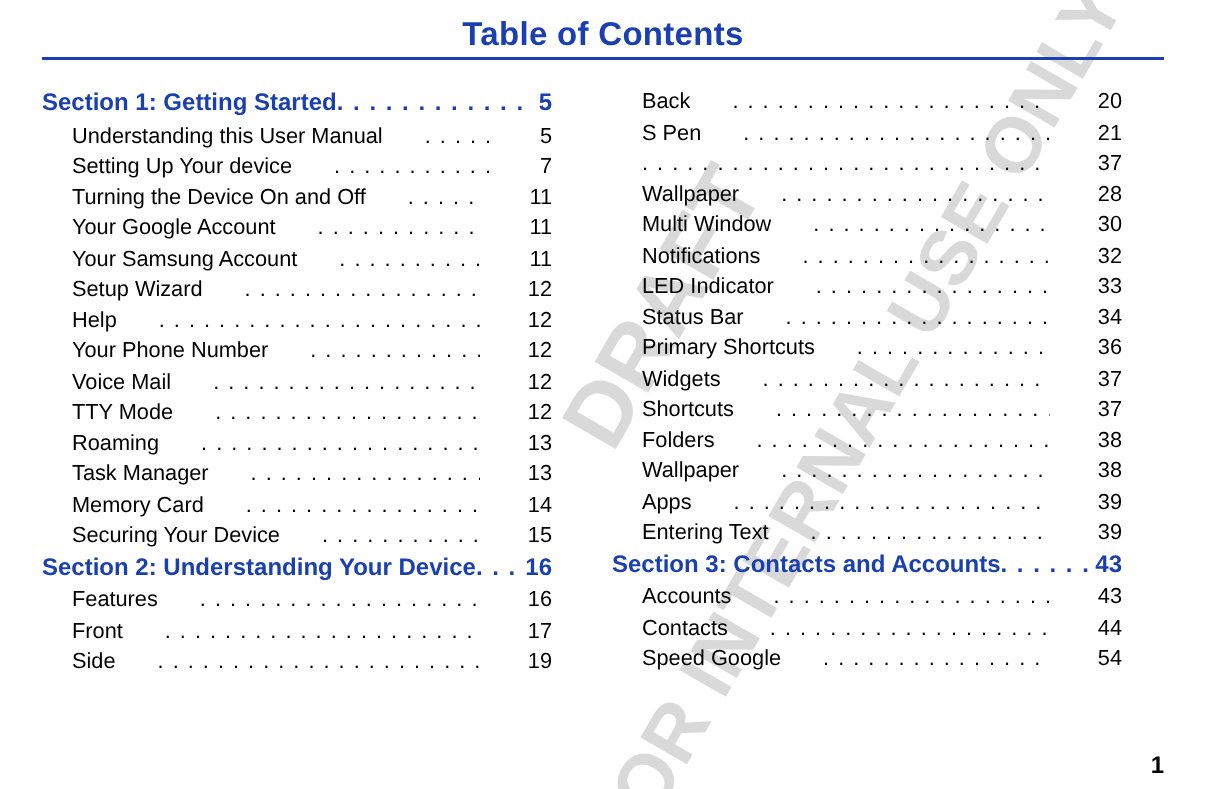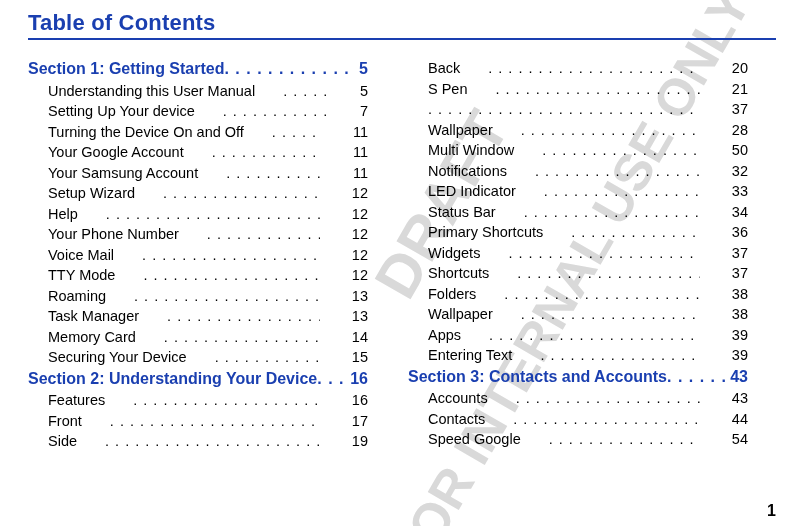--- a/index.html
+++ b/index.html
@@ -8,20 +8,21 @@
     font-family: Arial, Helvetica, sans-serif;
     background: #fff;
     width: 804px;
     height: 526px;
     position: relative;
     overflow: hidden;
   }
   .page {
     padding: 10px 28px 10px 28px;
     position: relative;
+    text-align: center;
   }
   .watermark {
     position: absolute;
     top: 0;
     left: 0;
     width: 804px;
     height: 526px;
     pointer-events: none;
     color: #d9d9d9;
     font-weight: bold;
@@ -220,21 +221,21 @@
           <span class="pg"> 37</span>
         </div>
         <div class="entry">
           <span>Wallpaper </span>
           <span class="dots"></span>
           <span class="pg"> 28</span>
         </div>
         <div class="entry">
           <span>Multi Window </span>
           <span class="dots"></span>
-          <span class="pg"> 50</span>
+          <span class="pg"> 30</span>
         </div>
         <div class="entry">
           <span>Notifications </span>
           <span class="dots"></span>
           <span class="pg"> 32</span>
         </div>
         <div class="entry">
           <span>LED Indicator </span>
           <span class="dots"></span>
           <span class="pg"> 33</span>

